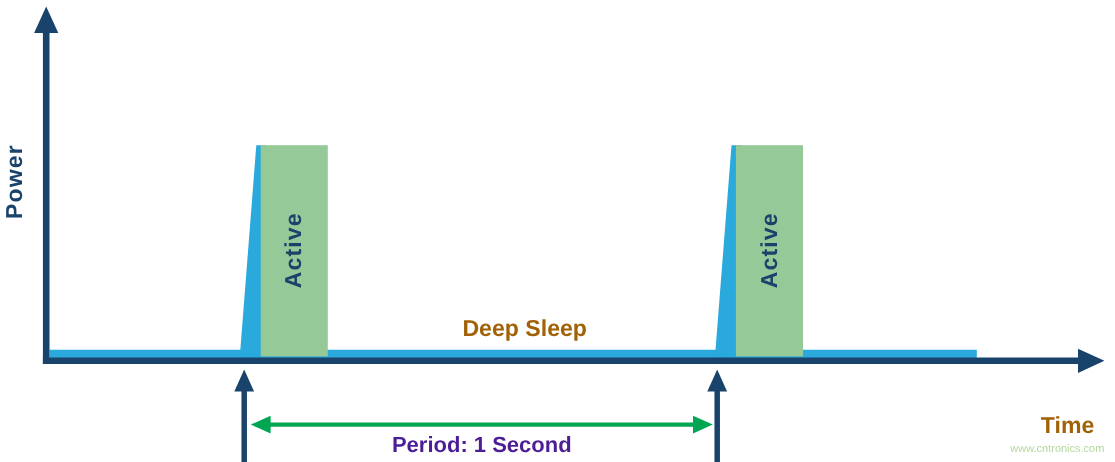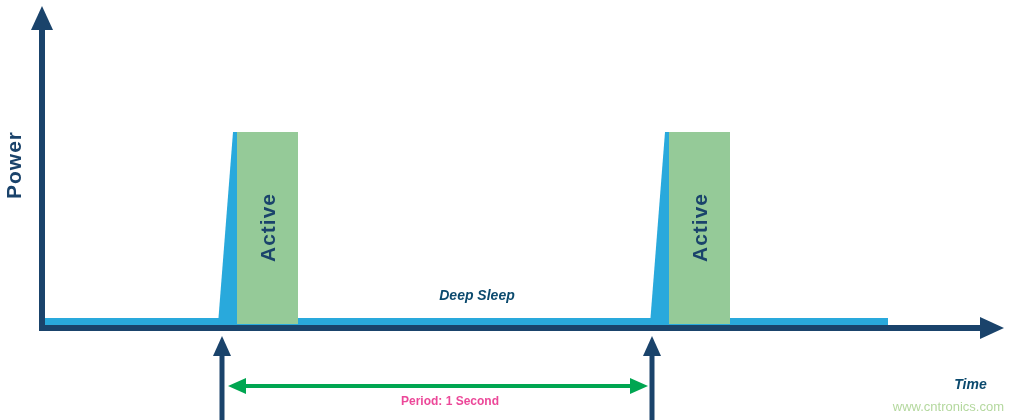--- a/index.html
+++ b/index.html
@@ -7,26 +7,25 @@
     position: relative;
     width: 1014px;
     height: 420px;
     background: #ffffff;
     overflow: hidden;
     font-family: "Liberation Sans", sans-serif;
   }
   .layer-svg { position: absolute; inset: 0; }
   .label {
     position: absolute;
-    color: #0c4a6e;
+    color: #a16207;
     font-weight: bold;
-    font-size: 14px;
+    font-size: 21px;
     line-height: 1;
     white-space: nowrap;
-    font-style: italic;
   }
   .ylabel-box {
     position: absolute;
     left: 0px; top: 100px;
     width: 28px; height: 130px;
     display: flex; align-items: center; justify-content: center;
   }
   .vtext {
     writing-mode: vertical-rl;
     transform: rotate(180deg);
@@ -40,32 +39,32 @@
     position: absolute;
     top: 132px; height: 192px;
     display: flex; align-items: center; justify-content: center;
   }
   .active-box-1 { left: 237px; width: 61px; }
   .active-box-2 { left: 669px; width: 61px; }
   .deep-sleep { left: 377px; top: 288px; width: 200px; text-align: center; }
   .time-label { left: 933px; top: 353px; width: 75px; text-align: center; margin-top: 24px; }
   .period-label {
     position: absolute;
-    left: 310px; top: 394px; width: 280px;
+    left: 298px; top: 394px; width: 280px;
     text-align: center;
-    color: #ec4899;
+    color: #4c1d95;
     font-weight: bold;
-    font-size: 12px;
+    font-size: 20px;
     white-space: nowrap;
   }
   .watermark {
     position: absolute;
     right: 10px; bottom: 6px;
     color: #b4d89e;
-    font-size: 13px;
+    font-size: 10px;
     font-weight: normal;
   }
   .navy-stroke { stroke: #1a436b; }
   .navy-fill   { fill: #1a436b; }
   .cyan-stroke { stroke: #29a9dc; }
   .cyan-fill   { fill: #29a9dc; }
   .green-fill  { fill: #95ca98; }
   .pgreen-stroke { stroke: #00a651; }
   .pgreen-fill   { fill: #00a651; }
 </style>

